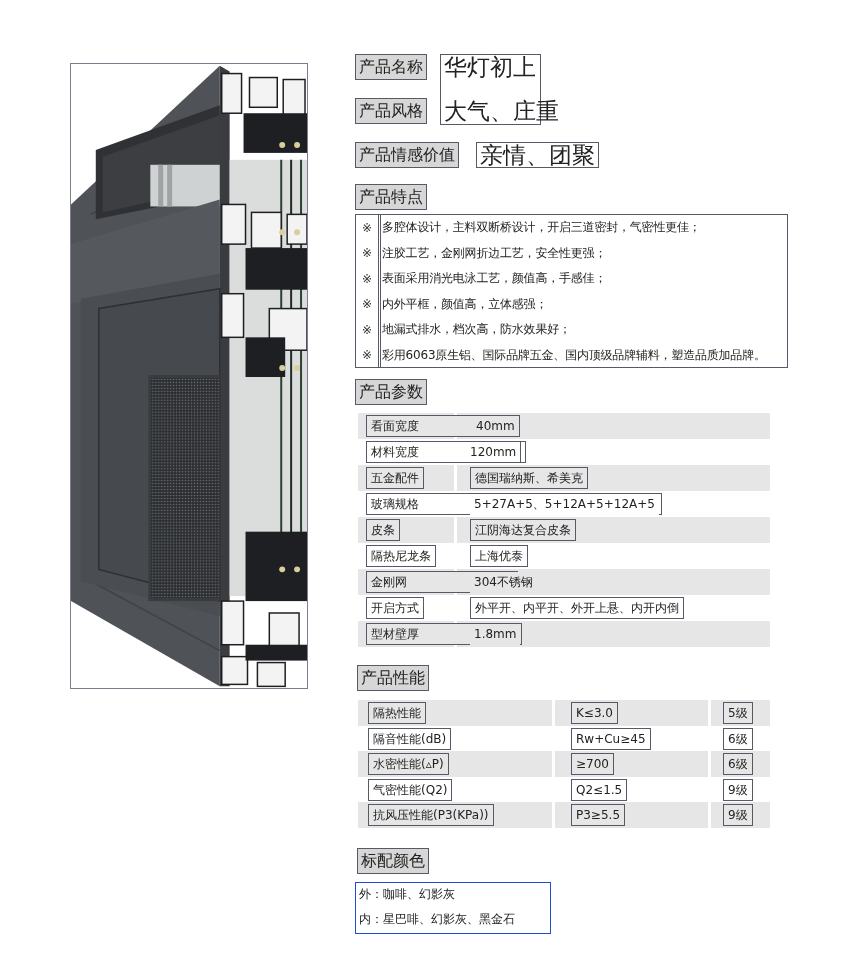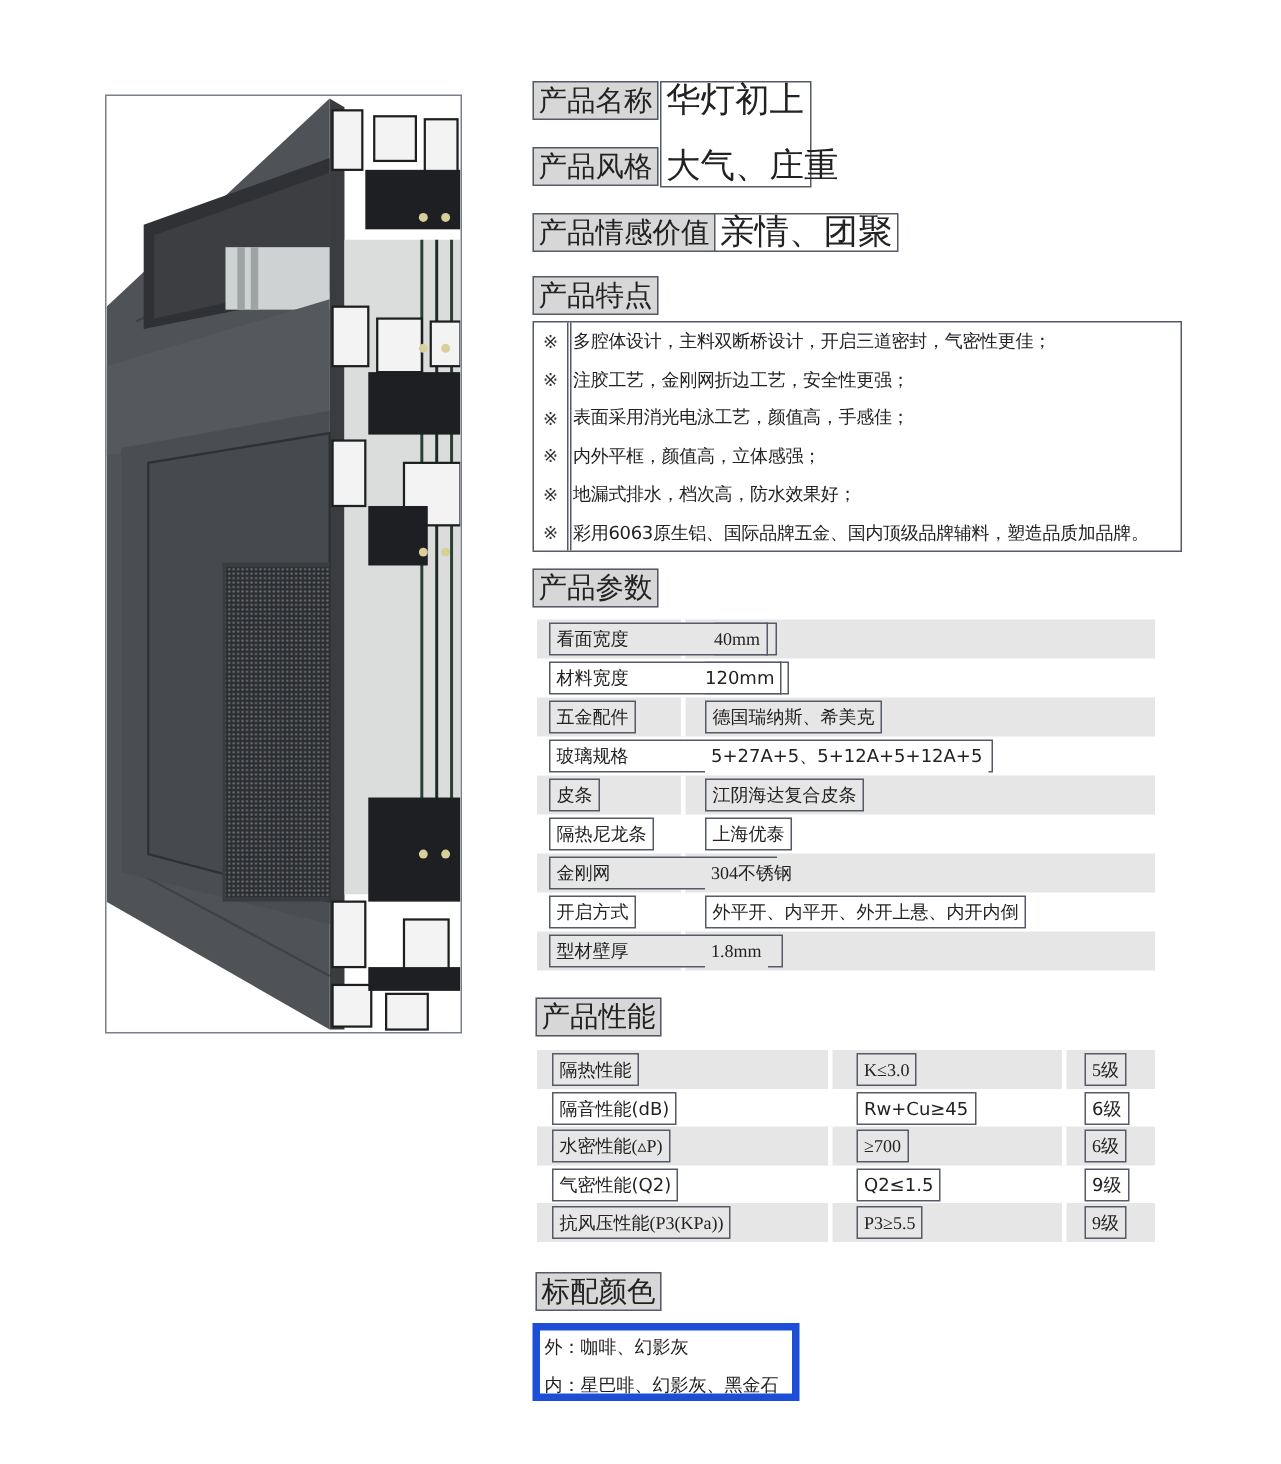--- a/index.html
+++ b/index.html
@@ -3,46 +3,46 @@
 <meta charset="utf-8">
 <style>
   * { box-sizing: border-box; margin: 0; padding: 0; }
   body { width: 854px; height: 976px; background: #ffffff; position: relative; font-family: "DejaVu Sans", "Liberation Sans", sans-serif; color: #222; overflow: hidden; }
 
   
   .product-image { position: absolute; left: 70px; top: 63px; width: 238px; height: 626px; border: 1px solid #7a7f8c; background: #fff; overflow: hidden; }
   .product-image svg { display: block; width: 100%; height: 100%; }
 
   
-  .label-box { position: absolute; background: #d7d7d7; border: 1px solid #555a66; font-size: 19px; line-height: 24px; padding: 0 3px; color: #222; white-space: nowrap; }
+  .label-box { position: absolute; background: #d7d7d7; border: 1px solid #555a66; font-size: 16px; line-height: 24px; padding: 0 3px; color: #222; white-space: nowrap; }
   .value-box { position: absolute; background: #fff; border: 1px solid #555a66; font-size: 23px; line-height: 24px; padding: 0 3px; color: #222; white-space: nowrap; }
 
   
   .features { position: absolute; left: 355px; top: 214px; width: 433px; height: 154px; border: 1px solid #555a66; background: #fff; }
   .features .divider { position: absolute; left: 22px; top: 0; bottom: 0; width: 0; border-left: 1px solid #555a66; border-right: 1px solid #555a66; padding-left: 1px; }
   .feature-row { position: absolute; left: 0; height: 25.5px; width: 100%; display: flex; align-items: center; font-size: 12px; }
   .feature-row .mark { width: 22px; text-align: center; font-size: 12px; color: #333; }
   .feature-row .text { padding-left: 4px; color: #222; white-space: nowrap; letter-spacing: -0.2px; }
 
   
   .param-row { position: absolute; left: 358px; width: 412px; height: 26px; }
   .param-row.shade { background: #e6e6e7; }
   .param-row .sep { position: absolute; left: 96px; top: 0; bottom: 0; width: 3px; background: #fff; }
   .cell-box { position: absolute; top: 2px; height: 22px; border: 1px solid #555a66; font-size: 12px; line-height: 20px; padding: 0 4px; white-space: nowrap; color: #222; }
-  .cell-box.grey { background: #e6e6e7; font-family: Liberation Serif, serif; }
+  .cell-box.grey { background: #e6e6e7; }
   .cell-box.white { background: #fff; }
 
   
   .perf-row { position: absolute; left: 358px; width: 412px; height: 25.5px; }
   .perf-row.shade { background: #e6e6e7; }
   .perf-row .sep1 { position: absolute; left: 194px; top: 0; bottom: 0; width: 3px; background: #fff; }
   .perf-row .sep2 { position: absolute; left: 350px; top: 0; bottom: 0; width: 3px; background: #fff; }
 
   
-  .colors-box { position: absolute; left: 355px; top: 882px; width: 178px; height: 52px; border: 5px solid #1d4ed8; background: #fff; }
+  .colors-box { position: absolute; left: 355px; top: 882px; width: 196px; height: 52px; border: 1px solid #1d4ed8; background: #fff; }
   .colors-box .line { position: absolute; left: 3px; font-size: 12px; white-space: nowrap; color: #222; }
 </style>
 </head>
 <body>
 
 <div class="product-image">
   <svg viewBox="0 0 238 626" xmlns="http://www.w3.org/2000/svg">
 
     <polygon points="0,140 150,0 150,626 0,540" fill="#4f5257"></polygon>
     <polygon points="150,0 160,6 160,626 150,626" fill="#3a3c40"></polygon>

